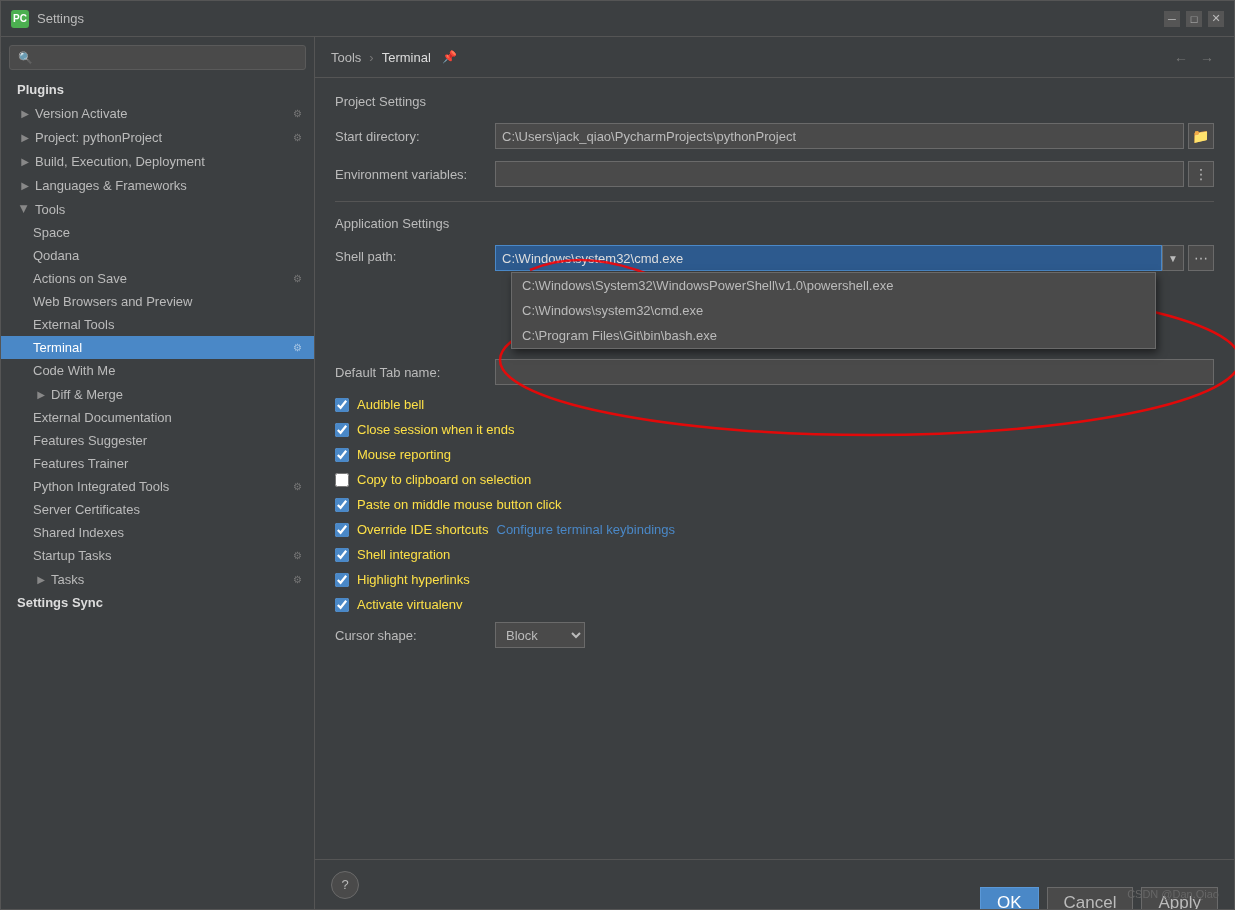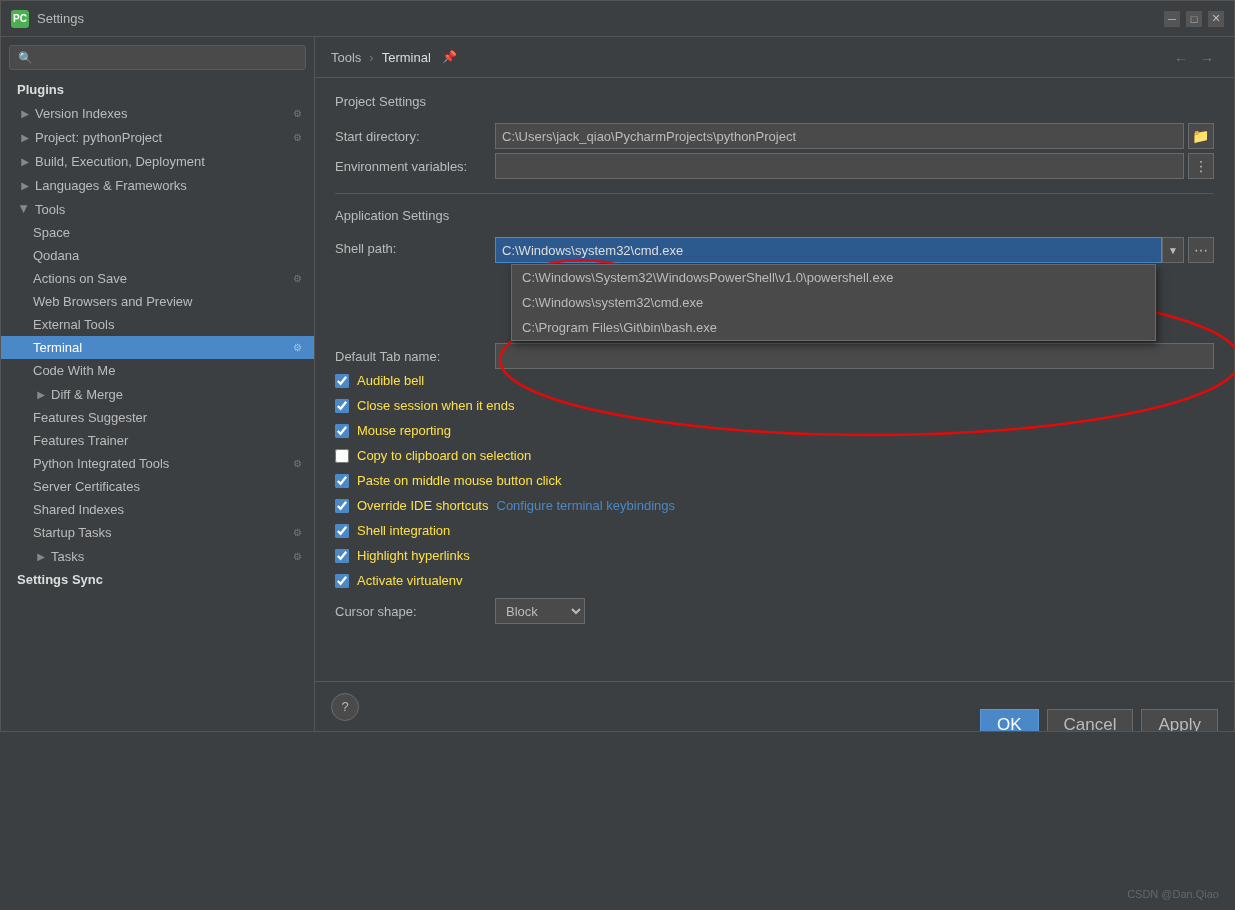--- a/index.html
+++ b/index.html
@@ -7,21 +7,21 @@
       font-family: 'Segoe UI', Arial, sans-serif;
       font-size: 13px;
       background: #3c3f41;
       color: #bbb;
       width: 1235px;
       height: 910px;
       overflow: hidden;
     }
     .window {
       width: 1235px;
-      height: 732px;
+      height: 910px;
       background: #3c3f41;
       display: flex;
       flex-direction: column;
       border: 1px solid #555;
     }
     .title-bar {
       background: #3c3f41;
       height: 36px;
       display: flex;
       align-items: center;
@@ -177,21 +177,21 @@
     }
     .section-title {
       font-size: 13px;
       color: #bbb;
       margin-bottom: 14px;
       font-weight: normal;
     }
     .form-row {
       display: flex;
       align-items: center;
-      margin-bottom: 4px;
+      margin-bottom: 12px;
     }
     .form-label {
       width: 160px;
       color: #bbb;
       flex-shrink: 0;
     }
     .form-field {
       flex: 1;
       display: flex;
       align-items: center;
@@ -380,21 +380,21 @@
           <span class="search-icon">🔍</span>
           <input class="search-input" type="text" placeholder="" style="">
         </div>
 
         <div class="sidebar-item bold">
           <span>Plugins</span>
         </div>
 
         <div class="sidebar-item">
           <span class="expand-arrow">▶</span>
-          <span>Version Indexes</span>
+          <span>Version Activate</span>
           <span class="settings-icon">⚙</span>
         </div>
 
         <div class="sidebar-item">
           <span class="expand-arrow">▶</span>
           <span>Project: pythonProject</span>
           <span class="settings-icon">⚙</span>
         </div>
 
         <div class="sidebar-item">
@@ -432,20 +432,23 @@
         <div class="sidebar-sub-item active" style="padding-left:32px;display:flex;align-items:center">
           <span>Terminal</span>
           <span class="settings-icon" style="margin-left:auto;color:rgba(255,255,255,0.5)">⚙</span>
         </div>
         <div class="sidebar-sub-item" style="padding-left:32px">
           <span>Code With Me</span>
         </div>
         <div class="sidebar-sub-item" style="padding-left:32px;display:flex;align-items:center">
           <span class="expand-arrow" style="margin-right:2px">▶</span>
           <span>Diff &amp; Merge</span>
+        </div>
+        <div class="sidebar-sub-item" style="padding-left:32px">
+          <span>External Documentation</span>
         </div>
         <div class="sidebar-sub-item" style="padding-left:32px">
           <span>Features Suggester</span>
         </div>
         <div class="sidebar-sub-item" style="padding-left:32px">
           <span>Features Trainer</span>
         </div>
         <div class="sidebar-sub-item" style="padding-left:32px;display:flex;align-items:center">
           <span>Python Integrated Tools</span>
           <span class="settings-icon" style="margin-left:auto">⚙</span>

